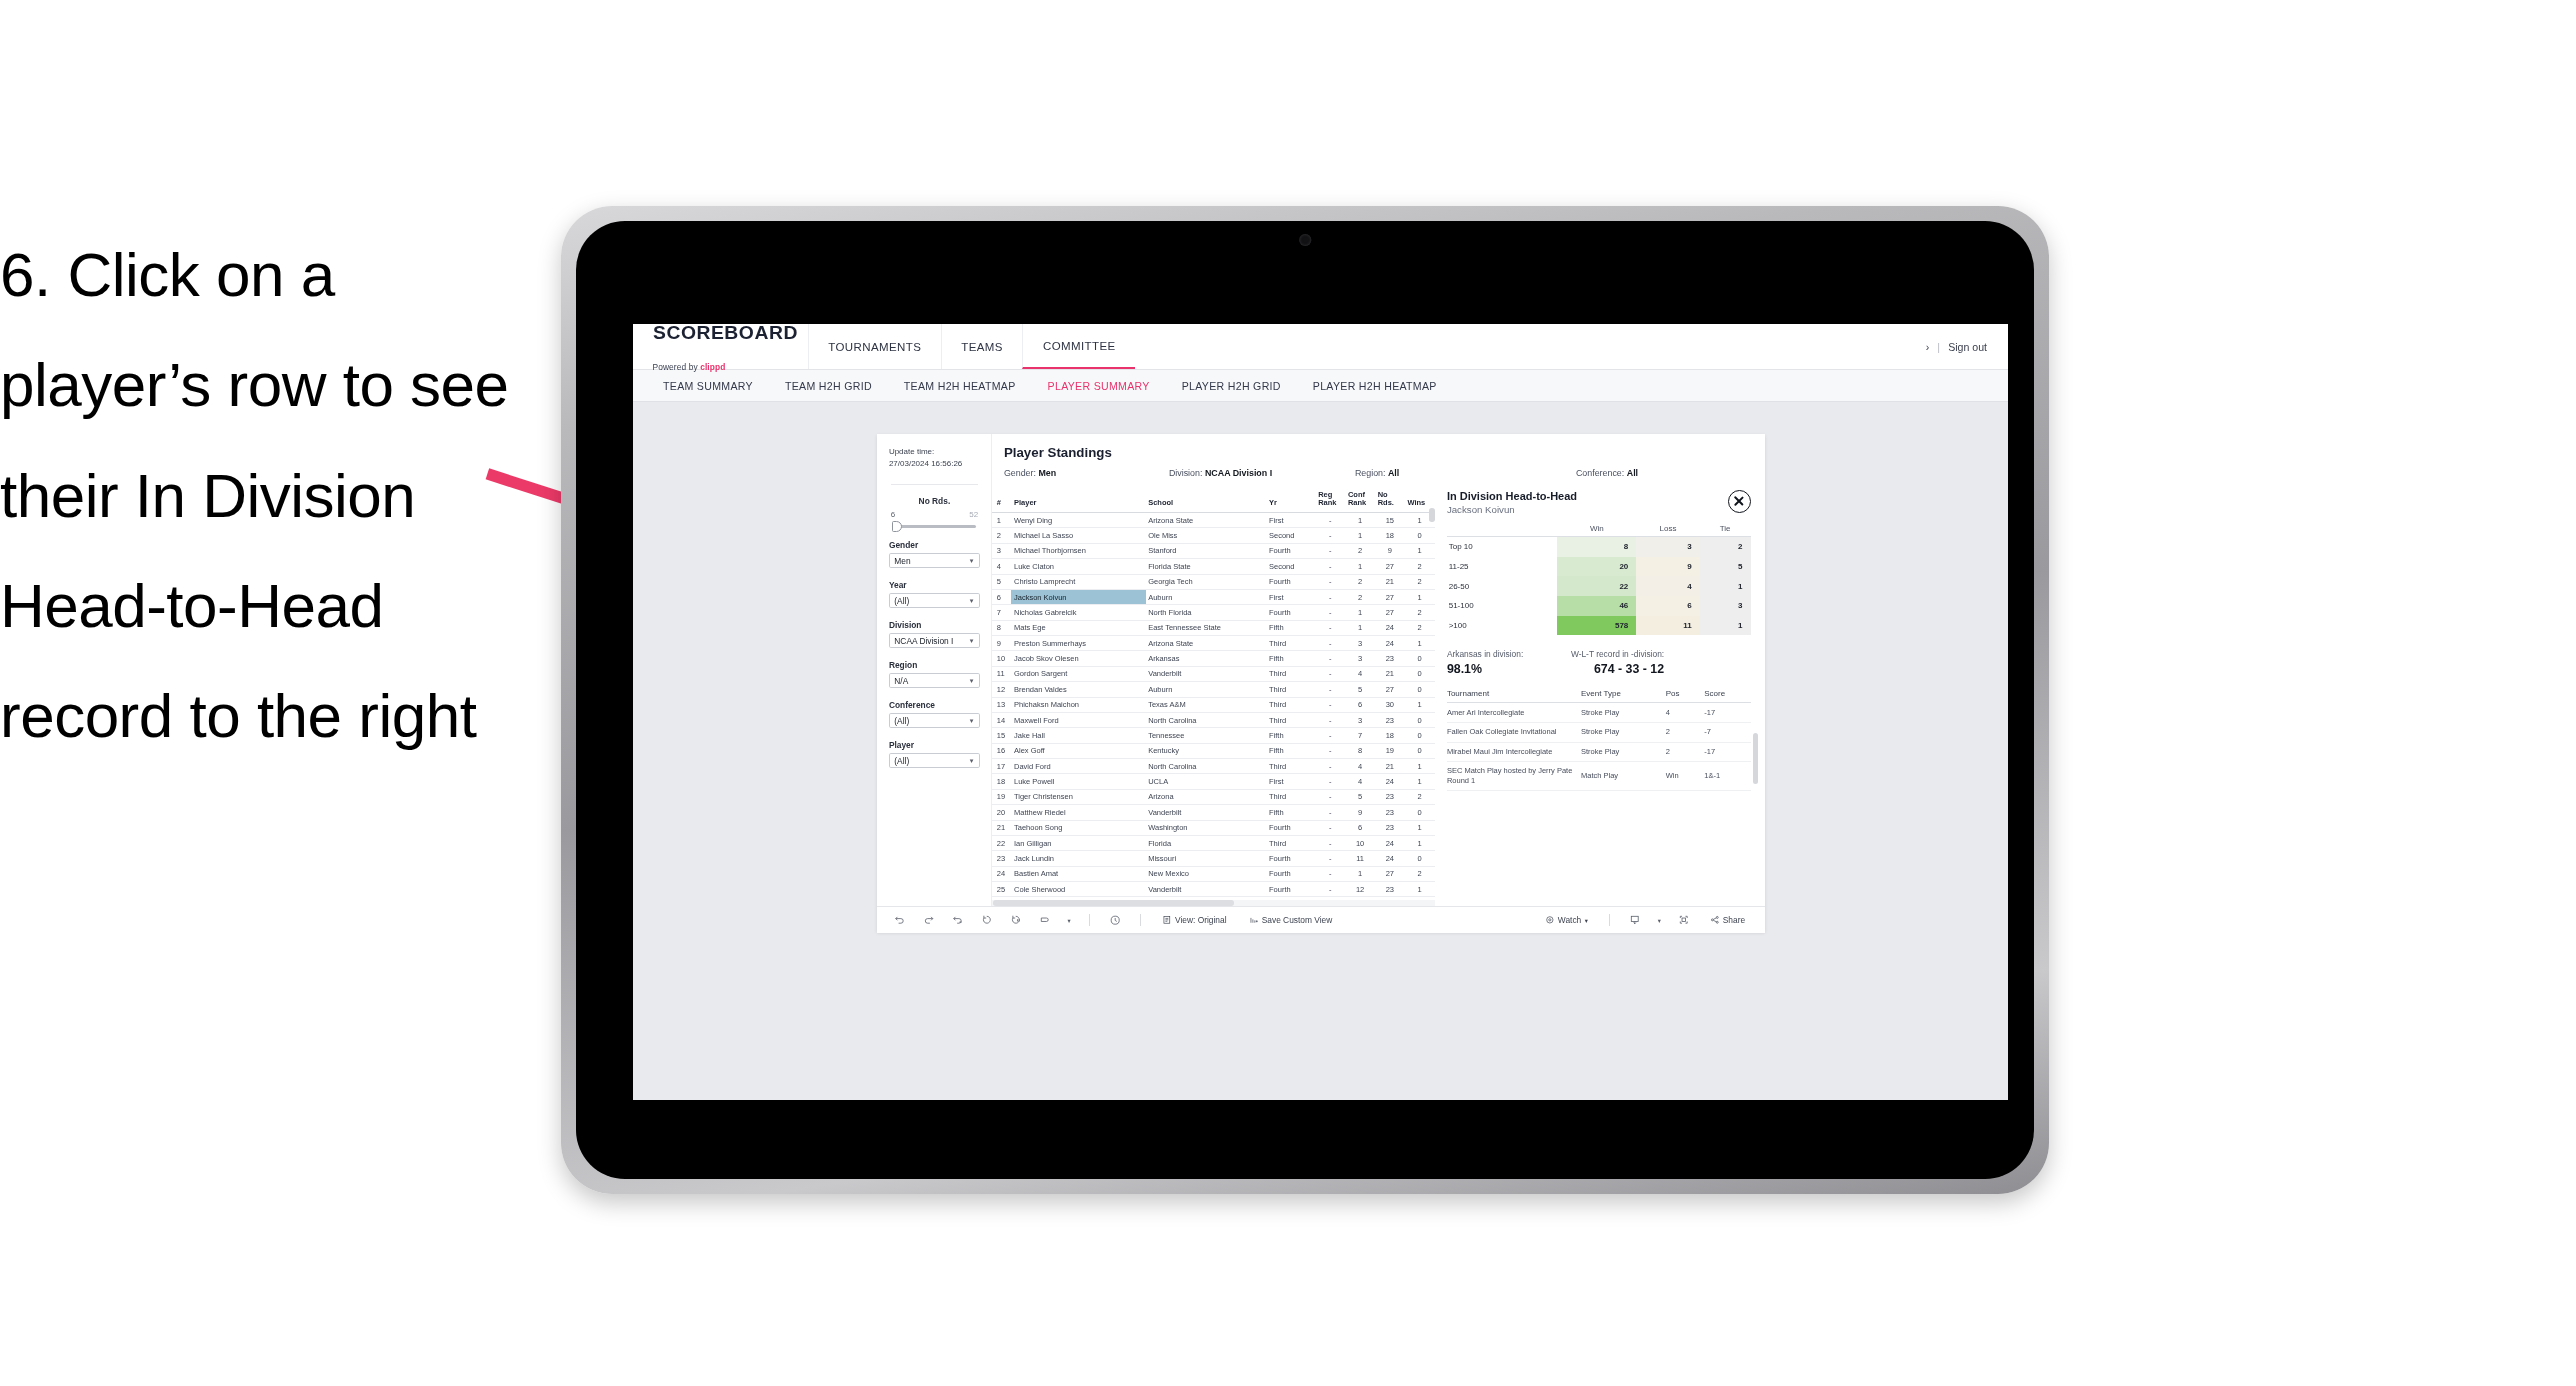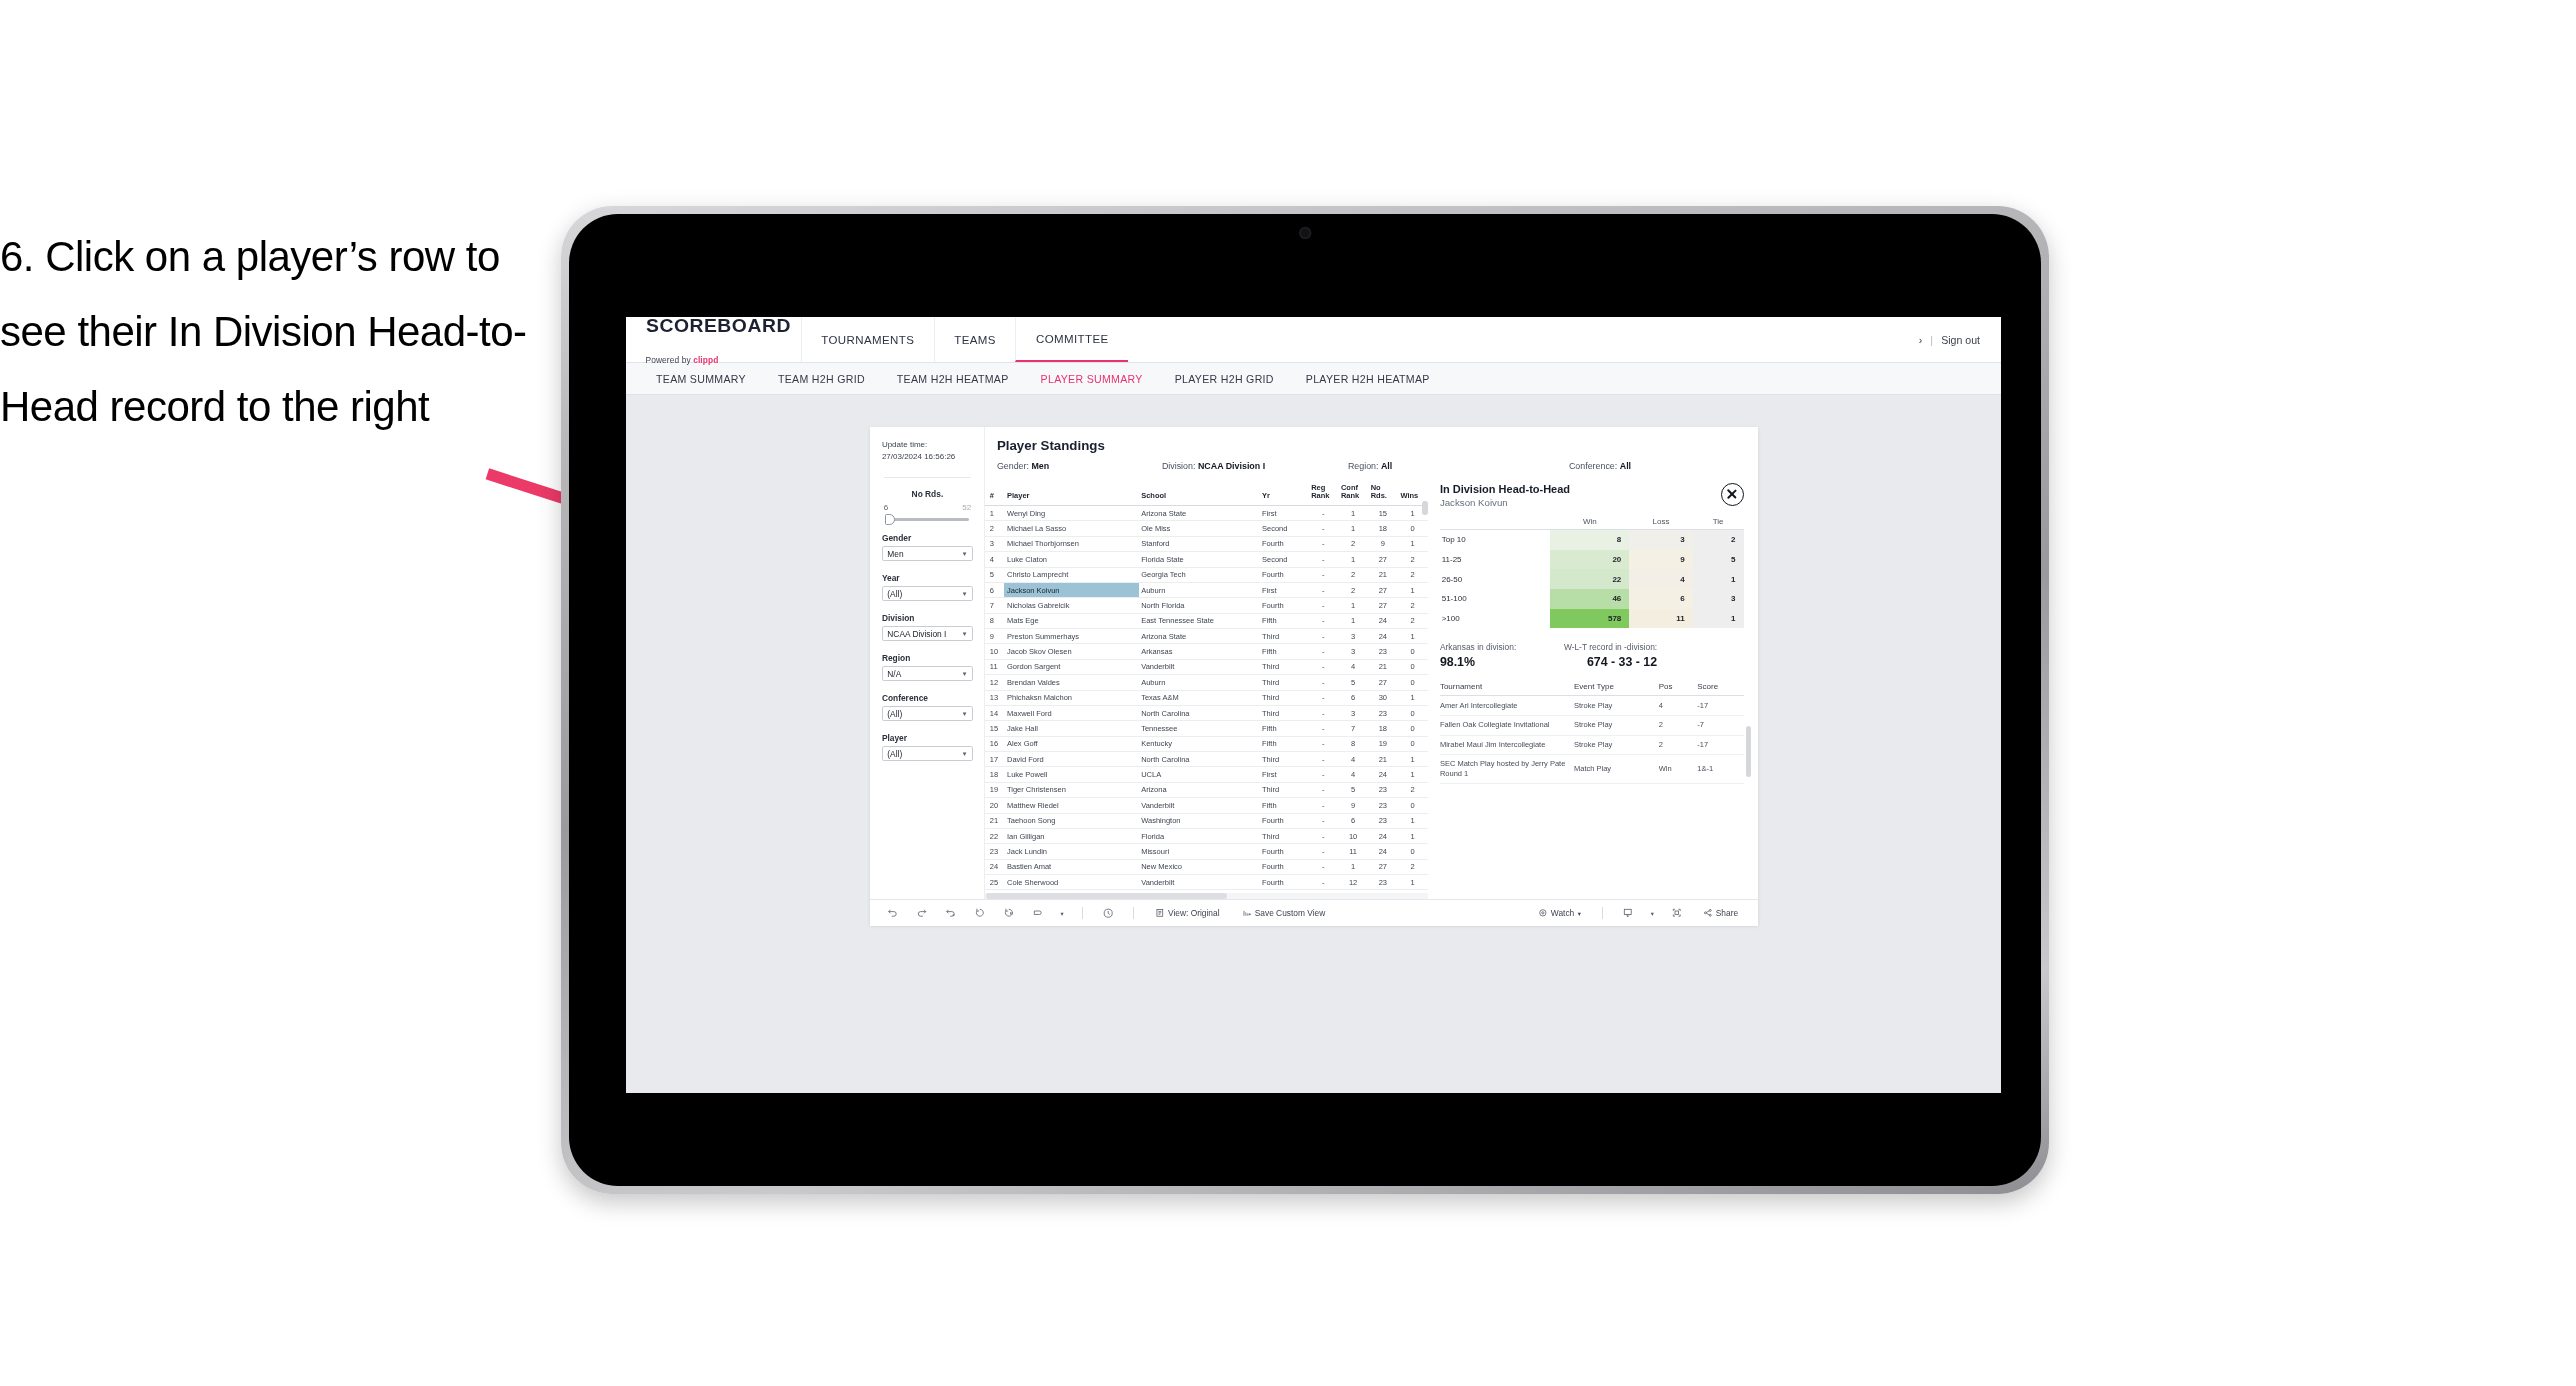--- a/index.html
+++ b/index.html
@@ -2,32 +2,32 @@
 <html style="font-size:14px"><head>
 <meta charset="utf-8">
 <style>
   * { box-sizing: border-box; margin: 0; padding: 0; }
   html, body { width: 2576px; height: 1386px; background: #ffffff; overflow: hidden; }
   body { font-family: "Liberation Sans", sans-serif; position: relative; }
 
   
   .instruction {
     position: absolute; left: 0px; top: 220px; width: 531px;
-    font-size: 42px; line-height: 1.78; color: #000000;
+    font-size: 62px; line-height: 1.78; color: #000000;
     font-family: "Liberation Sans", sans-serif; font-weight: 400;
     letter-spacing: -0.5px;
   }
   .arrow-layer { position: absolute; left: 0; top: 0; width: 2576px; height: 1386px; pointer-events: none; }
 
   
   .tablet-outer {
     position: absolute; left: 561px; top: 206px; width: 1488px; height: 988px;
     border-radius: 51px;
     background: linear-gradient(170deg,#d8d8da 0%,#b9b9bc 18%,#9a9a9e 50%,#c9c9cc 82%,#8e8e92 100%);
-    padding: 8px;
+    padding: 15px;
     box-shadow: 0 8.9px 23px rgba(0,0,0,0.22);
   }
   .tablet-screen {
     width: 100%; height: 100%; background: #000000; border-radius: 49px;
     position: relative; overflow: hidden;
   }
   .cam { position: absolute; width: 11.5px; height: 11.5px; border-radius: 50%;
          background: #121214; box-shadow: inset 0 0 2.7px #39393d; }
   .cam-top { left: 50%; top: 13.3px; transform: translateX(-50%); }
 

